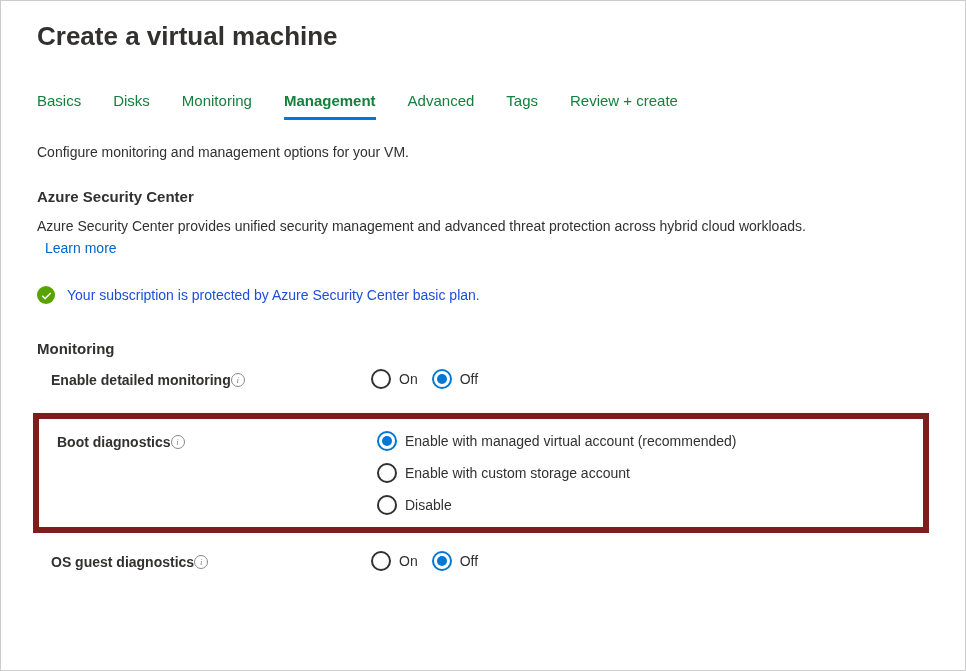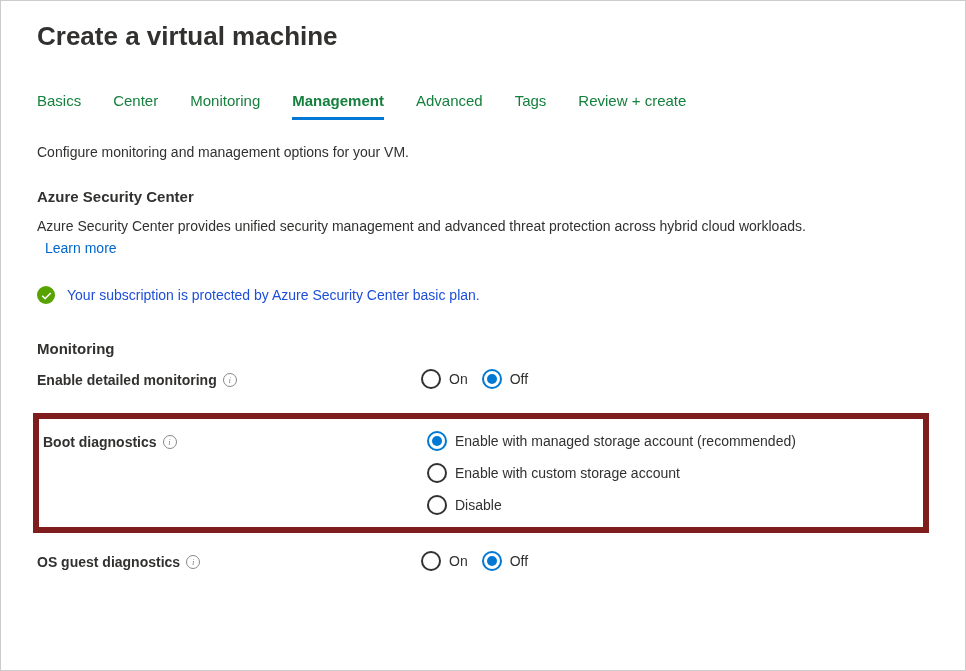--- a/index.html
+++ b/index.html
@@ -91,25 +91,25 @@
     .status-text {
       font-size: 14px;
       color: #1d4ed8;
     }
     .form-row {
       display: flex;
       align-items: flex-start;
       margin-bottom: 24px;
     }
     .form-label-col {
-      width: 384px;
-      display: flex;
-      align-items: center;
-      gap: 6px;
+      width: 320px;
+      display: flex;
+      align-items: center;
       padding-top: 3px;
+      margin-left: 14px;
     }
     .form-label {
       font-size: 14px;
       font-weight: 600;
       color: #323130;
     }
     .info-icon {
       width: 14px;
       height: 14px;
       border: 1px solid #888;
@@ -179,21 +179,21 @@
     }
   </style>
 </head>
 <body>
 
 <div class="container">
   <h1 class="page-title">Create a virtual machine</h1>
 
   <div class="tabs">
     <div class="tab">Basics</div>
-    <div class="tab">Center</div>
+    <div class="tab">Disks</div>
     <div class="tab">Monitoring</div>
     <div class="tab active">Management</div>
     <div class="tab">Advanced</div>
     <div class="tab">Tags</div>
     <div class="tab">Review + create</div>
   </div>
 
   <div class="description">Configure monitoring and management options for your VM.</div>
 
   <div class="section-header">Azure Security Center</div>
@@ -234,21 +234,21 @@
 
     <div class="highlight-box">
       <div class="form-row">
         <div class="form-label-col">
           <span class="form-label">Boot diagnostics</span>
           <span class="info-icon">i</span>
         </div>
         <div class="radio-group-vertical">
           <div class="radio-option">
             <span class="radio-circle selected"></span>
-            <span class="radio-label">Enable with managed storage account (recommended)</span>
+            <span class="radio-label">Enable with managed virtual account (recommended)</span>
           </div>
           <div class="radio-option">
             <span class="radio-circle"></span>
             <span class="radio-label">Enable with custom storage account</span>
           </div>
           <div class="radio-option">
             <span class="radio-circle"></span>
             <span class="radio-label">Disable</span>
           </div>
         </div>

